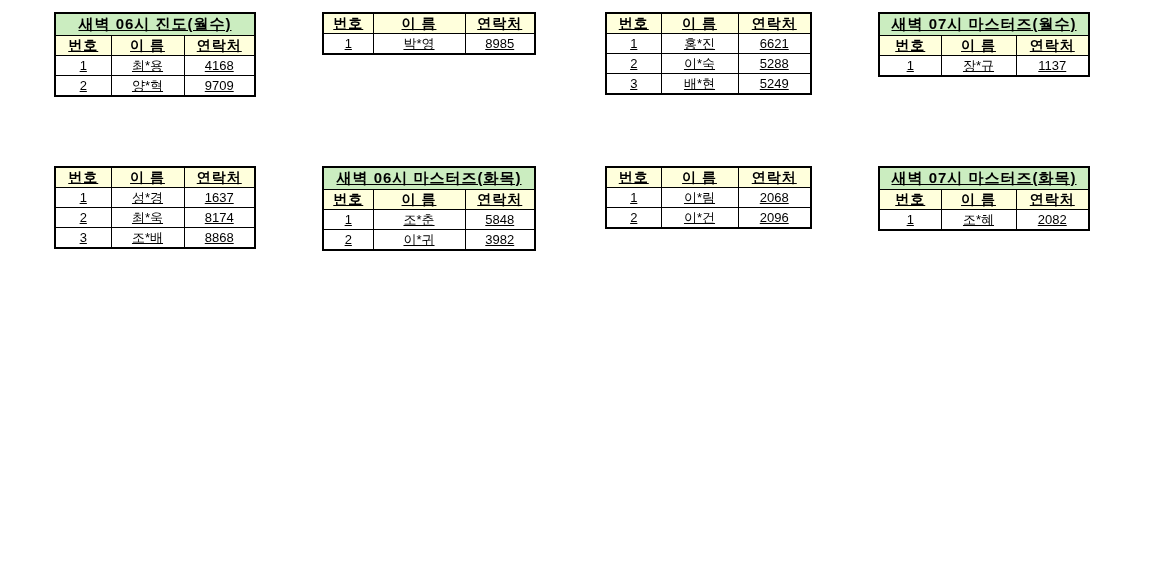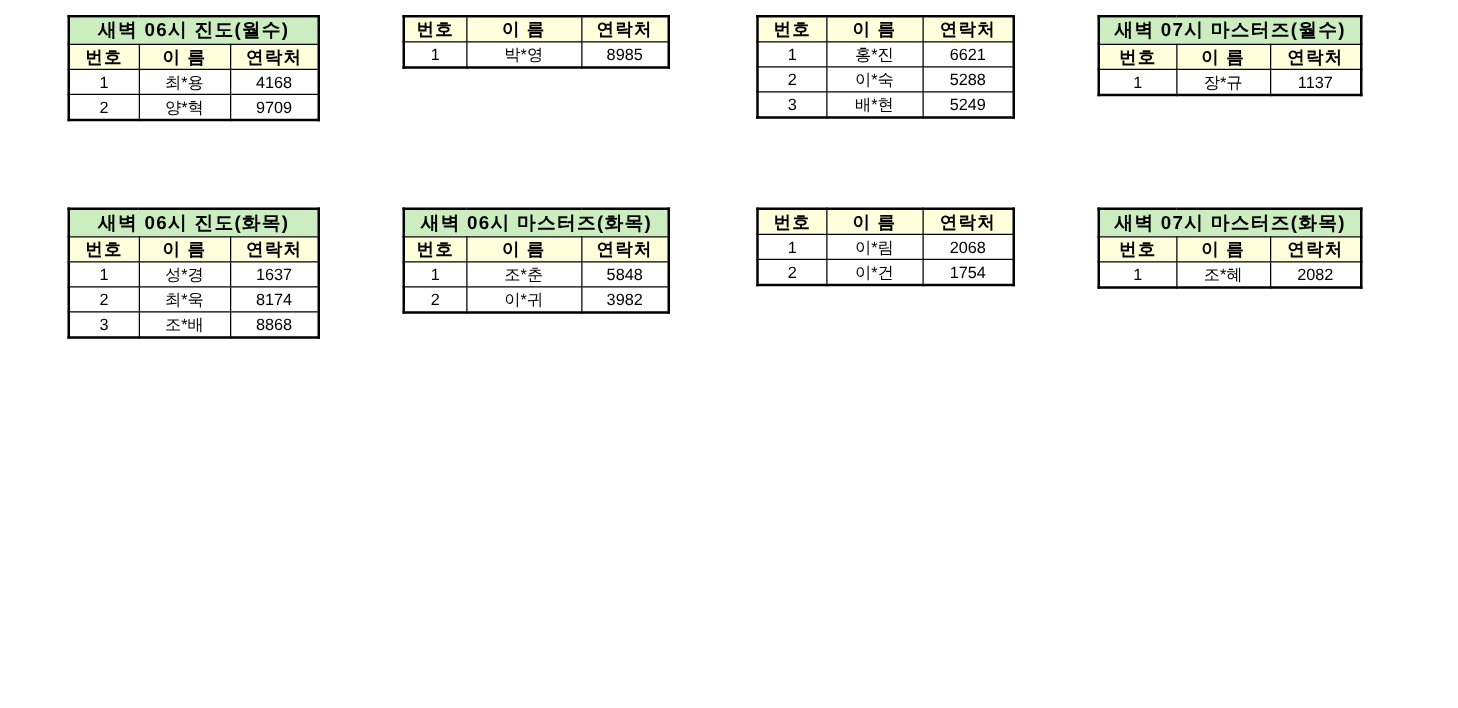--- a/index.html
+++ b/index.html
@@ -17,20 +17,21 @@
     font-family:"Liberation Sans", sans-serif;
     color:var(--text);
     overflow:hidden;
   }
   table.roster{
     position:absolute;
     border-collapse:collapse;
     table-layout:fixed;
     border:2px solid var(--border);
     background:#ffffff;
+    text-decoration:underline;
   }
   table.roster td, table.roster th{
     border:1px solid var(--border);
     text-align:center;
     vertical-align:middle;
     padding:0;
     overflow:hidden;
     white-space:nowrap;
   }
   .title-cell{
@@ -162,23 +163,20 @@
   </table>
 
   <table class="roster" style="left:54px;top:166px;width:200px">
     <colgroup>
         <col style="width:56px">
         <col style="width:73px">
         <col style="width:71px">
       </colgroup>
     <tbody>
       <tr>
-        <td colspan="3" class="title-cell">새벽 06시 진도(화목)</td>
-      </tr>
-      <tr>
         <th>번호</th>
         <th>이 름</th>
         <th>연락처</th>
       </tr>
       <tr>
         <td class="data">1</td>
         <td class="data">성*경</td>
         <td class="data">1637</td>
       </tr>
       <tr>
@@ -235,21 +233,21 @@
         <th>연락처</th>
       </tr>
       <tr>
         <td class="data">1</td>
         <td class="data">이*림</td>
         <td class="data">2068</td>
       </tr>
       <tr>
         <td class="data">2</td>
         <td class="data">이*건</td>
-        <td class="data">1754</td>
+        <td class="data">2096</td>
       </tr>
     </tbody>
   </table>
 
   <table class="roster" style="left:878px;top:166px;width:210px">
     <colgroup>
         <col style="width:62px">
         <col style="width:75px">
         <col style="width:73px">
       </colgroup>

